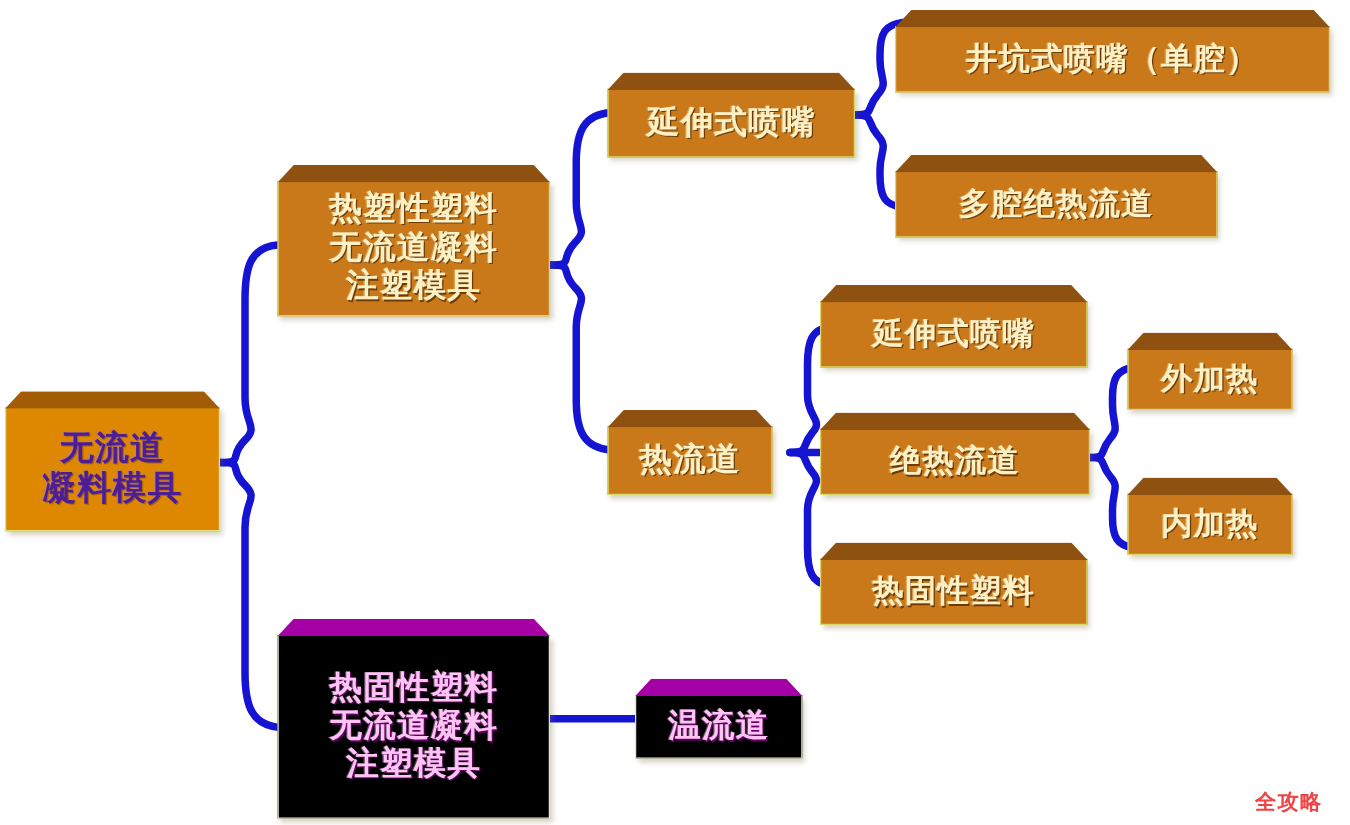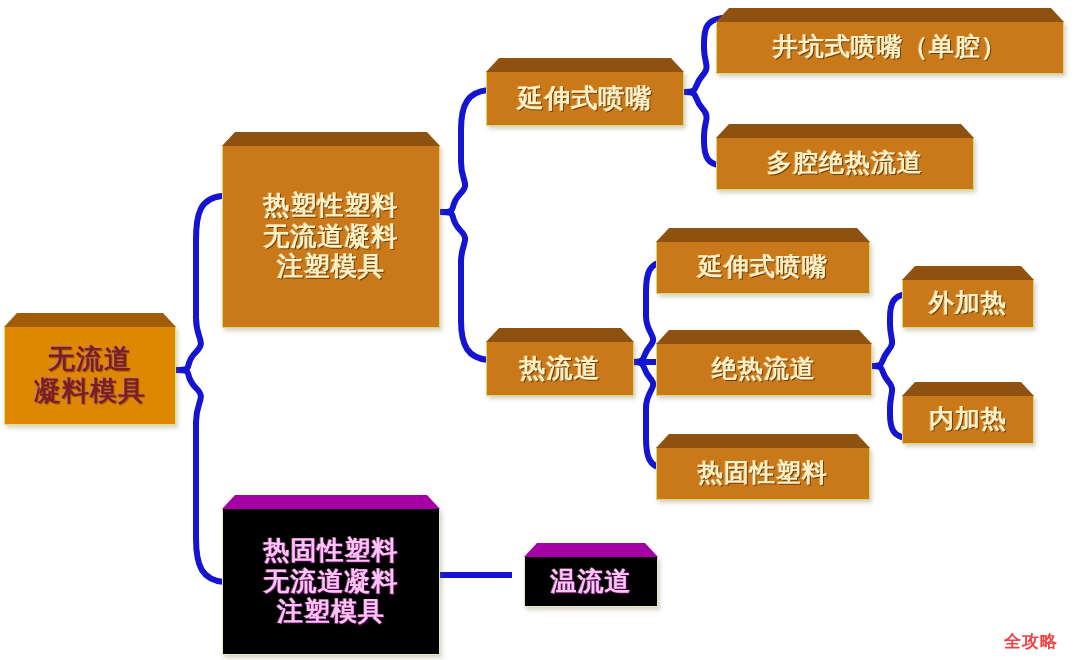--- a/index.html
+++ b/index.html
@@ -82,21 +82,21 @@
 
   
   .node.root .body {
     background: #dd8800;
     border-color: #e2e27a;
   }
   .node.root .cap {
     background: #a25c06;
   }
   .node.root .lbl {
-    color: #7f1d1d;
+    color: #4c1d95;
     text-shadow:
        1px 1px 0 rgba(120,60,5,0.45),
       -1px -1px 0 rgba(160,120,255,0.45);
   }
 
   
   .fs-big  { font-size: 27px; }
   .fs-med  { font-size: 26px; }
   .fs-sm   { font-size: 25px; }
 
@@ -179,21 +179,21 @@
   </svg>
 
   <div class="node root" style="left:4px; top:313px; width:172px; height:112px;">
     <div class="cap"></div>
     <div class="body">
       <div class="lbl fs-big">无流道</div>
       <div class="lbl fs-big">凝料模具</div>
     </div>
   </div>
 
-  <div class="node" style="left:222px; top:132px; width:218px; height:196px;">
+  <div class="node" style="left:222px; top:132px; width:218px; height:121px;">
     <div class="cap"></div>
     <div class="body">
       <div class="lbl fs-med">热塑性塑料</div>
       <div class="lbl fs-med">无流道凝料</div>
       <div class="lbl fs-med">注塑模具</div>
     </div>
   </div>
 
   <div class="node magenta" style="left:222px; top:495px; width:218px; height:160px;">
     <div class="cap"></div>
@@ -204,28 +204,28 @@
     </div>
   </div>
 
   <div class="node" style="left:486px; top:58px; width:198px; height:68px;">
     <div class="cap"></div>
     <div class="body">
       <div class="lbl fs-med">延伸式喷嘴</div>
     </div>
   </div>
 
-  <div class="node" style="left:486px; top:328px; width:148px; height:68px;">
+  <div class="node" style="left:486px; top:328px; width:132px; height:68px;">
     <div class="cap"></div>
     <div class="body">
       <div class="lbl fs-med">热流道</div>
     </div>
   </div>
 
-  <div class="node magenta" style="left:508px; top:543px; width:134px; height:64px;margin-left:16px;">
+  <div class="node magenta" style="left:508px; top:543px; width:134px; height:64px;">
     <div class="cap"></div>
     <div class="body">
       <div class="lbl fs-med">温流道</div>
     </div>
   </div>
 
   <div class="node" style="left:716px; top:8px; width:348px; height:66px;">
     <div class="cap"></div>
     <div class="body">
       <div class="lbl fs-sm">井坑式喷嘴（单腔）</div>

